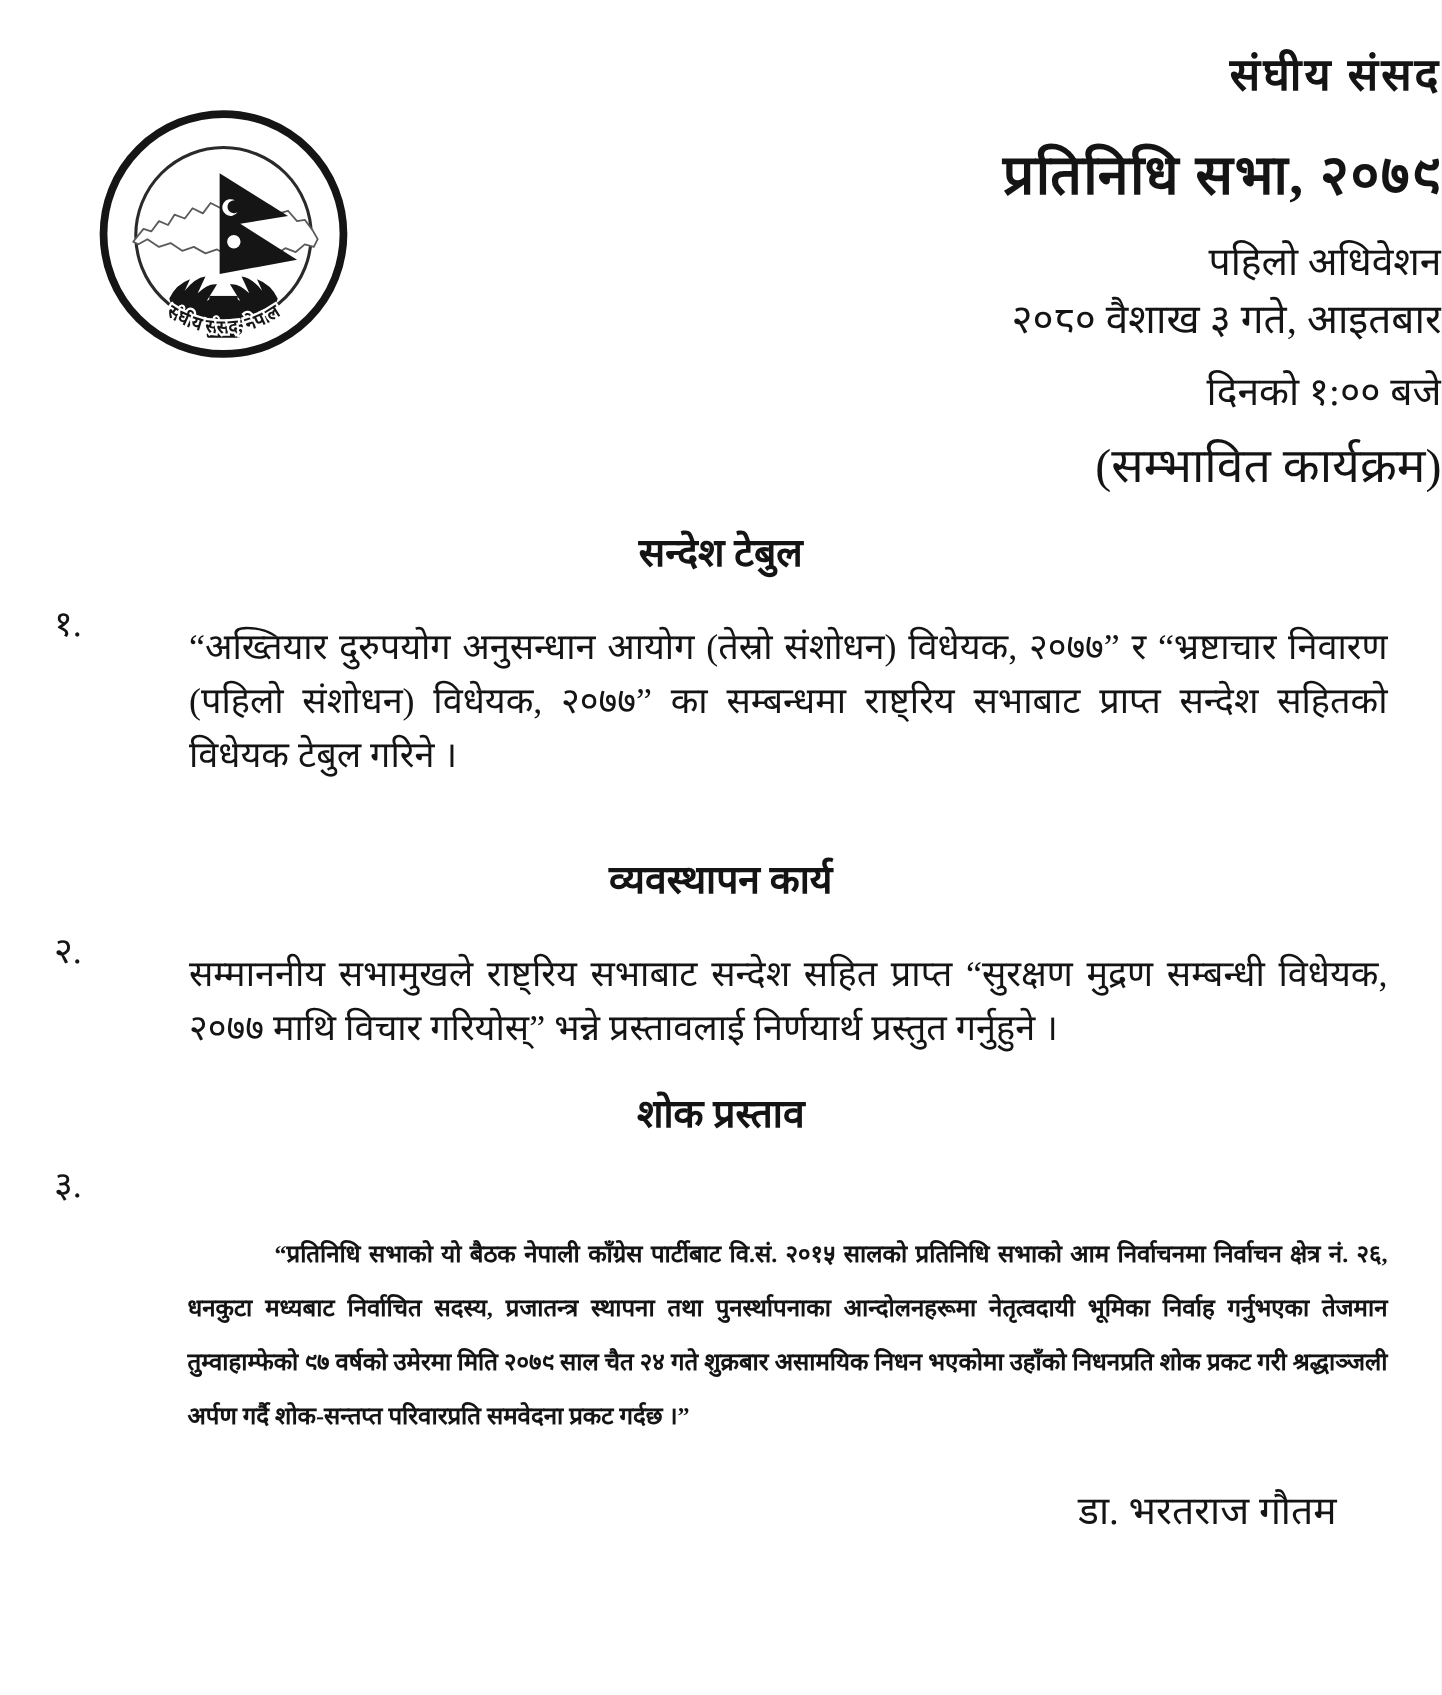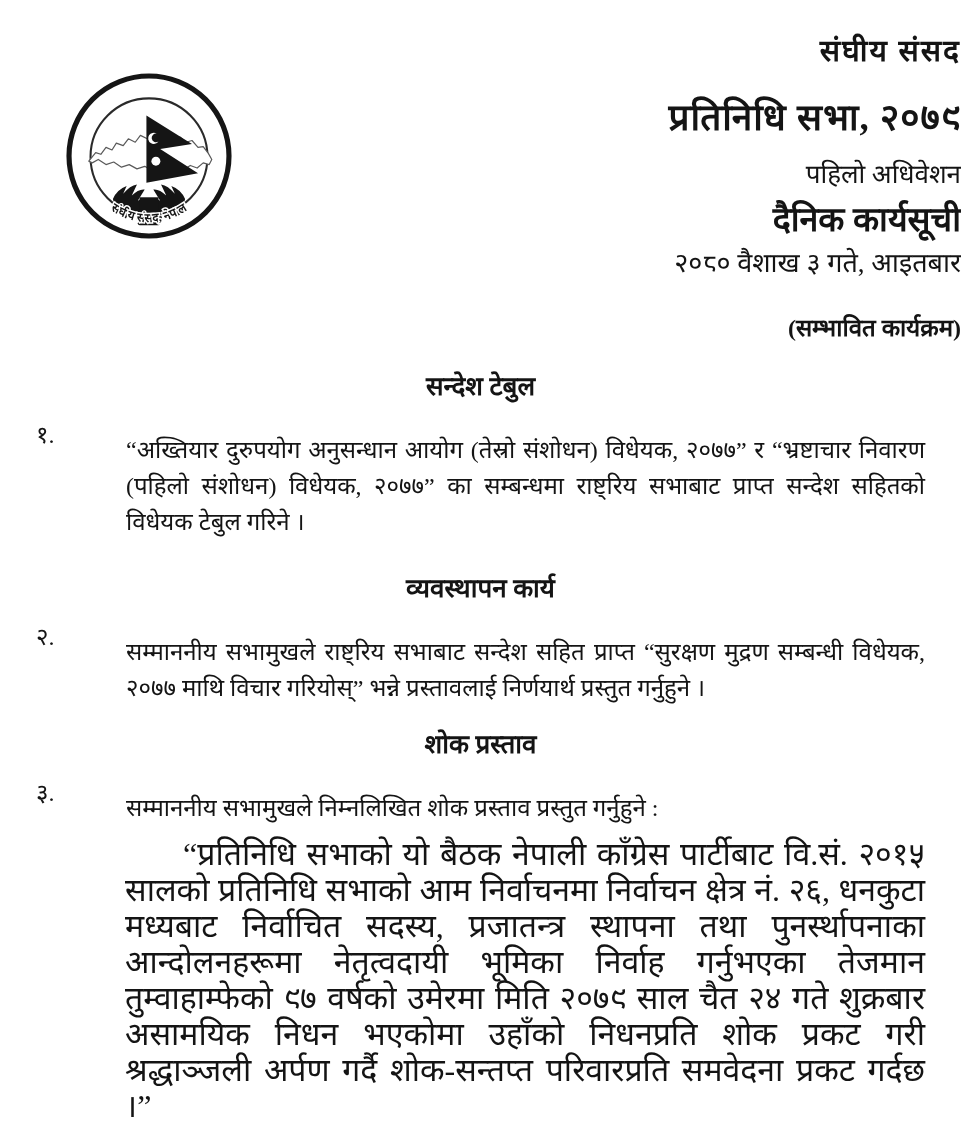--- a/index.html
+++ b/index.html
@@ -21,21 +21,21 @@
   .seal svg { width:100%; height:100%; }
   
   .header { text-align:right; padding-top:32px; }
   .h-org      { font-size:30px; line-height:38px; font-weight:600; letter-spacing:2px; }
   .h-title    { font-size:37px; line-height:46px; font-weight:bold; margin-top:25px; letter-spacing:1px; }
   .h-session  { font-size:26px; line-height:32px; margin-top:18px; }
   .h-meeting  { font-size:26px; line-height:32px; margin-top:4px; }
   .h-doctitle { font-size:34px; line-height:42px; font-weight:bold; margin-top:8px; }
   .h-date     { font-size:27px; line-height:33px; margin-top:6px; }
   .h-time     { font-size:26px; line-height:32px; margin-top:16px; }
-  .h-program  { font-size:24px; line-height:40px; font-weight:bold; margin-top:28px; }
+  .h-program  { font-size:32px; line-height:40px; font-weight:normal; margin-top:12px; }
   
   .section-heading {
     text-align:center; font-weight:bold;
     font-size:26px; line-height:33px;
     margin-top:22px;
   }
   .agenda-item {
     display:flex;
     padding:0 36px;
     margin-top:14px;
@@ -45,23 +45,24 @@
     flex:0 0 90px;
     text-align:left;
   }
   .agenda-item .txt {
     flex:1;
     text-align:justify;
     margin-top:15px;
   }
   .condolence-quote {
     margin:10px 36px 0 125px;
-    font-size:32px; line-height:36px;
+    font-size:16px; line-height:36px;
     text-align:justify;
     text-indent:58px;
+    font-weight:bold;
   }
   
   .signature {
     margin-top:26px;
     padding-right:70px;
     text-align:right;
     font-size:26px; line-height:38px;
   }
 </style>
 </head>
@@ -104,41 +105,40 @@
       <text font-size="14" font-weight="bold" fill="#151515" stroke="#ffffff" stroke-width="3.5" paint-order="stroke" text-anchor="middle" font-family="Liberation Serif, DejaVu Serif, serif">
         <textPath href="#sealTextArc" startOffset="50%">संघीय संसद, नेपाल</textPath>
       </text>
     </svg>
   </div>
 
   <div class="header">
     <div class="h-org">संघीय संसद</div>
     <div class="h-title">प्रतिनिधि सभा, २०७९</div>
     <div class="h-session">पहिलो अधिवेशन</div>
-    <div class="h-doctitle">दैनिक कार्यसूची</div>
     <div class="h-date">२०८० वैशाख ३ गते, आइतबार</div>
+    <div class="h-time">दिनको १:०० बजे</div>
     <div class="h-program">(सम्भावित कार्यक्रम)</div>
   </div>
 
   <div class="section-heading">सन्देश टेबुल</div>
   <div class="agenda-item">
     <div class="num">१.</div>
     <div class="txt">“अख्तियार दुरुपयोग अनुसन्धान आयोग (तेस्रो संशोधन) विधेयक, २०७७” र “भ्रष्टाचार निवारण (पहिलो संशोधन) विधेयक, २०७७” का सम्बन्धमा राष्ट्रिय सभाबाट प्राप्त सन्देश सहितको विधेयक टेबुल गरिने ।</div>
   </div>
 
-  <div class="section-heading" style="margin-top:32px;">व्यवस्थापन कार्य</div>
+  <div class="section-heading" style="margin-top:48px;">व्यवस्थापन कार्य</div>
   <div class="agenda-item">
     <div class="num">२.</div>
     <div class="txt">सम्माननीय सभामुखले राष्ट्रिय सभाबाट सन्देश सहित प्राप्त “सुरक्षण मुद्रण सम्बन्धी विधेयक, २०७७ माथि विचार गरियोस्” भन्ने प्रस्तावलाई निर्णयार्थ प्रस्तुत गर्नुहुने ।</div>
   </div>
 
   <div class="section-heading" style="">शोक प्रस्ताव</div>
   <div class="agenda-item">
     <div class="num">३.</div>
-    <div class="txt">सम्माननीय सभामुखले निम्नलिखित शोक प्रस्ताव प्रस्तुत गर्नुहुने :</div>
   </div>
   <div class="condolence-quote">“प्रतिनिधि सभाको यो बैठक नेपाली काँग्रेस पार्टीबाट वि.सं. २०१५ सालको प्रतिनिधि सभाको आम निर्वाचनमा निर्वाचन क्षेत्र नं. २६, धनकुटा मध्यबाट निर्वाचित सदस्य, प्रजातन्त्र स्थापना तथा पुनर्स्थापनाका आन्दोलनहरूमा नेतृत्वदायी भूमिका निर्वाह गर्नुभएका तेजमान तुम्वाहाम्फेको ९७ वर्षको उमेरमा मिति २०७९ साल चैत २४ गते शुक्रबार असामयिक निधन भएकोमा उहाँको निधनप्रति शोक प्रकट गरी श्रद्धाञ्जली अर्पण गर्दै शोक-सन्तप्त परिवारप्रति समवेदना प्रकट गर्दछ ।”</div>
 
   <div class="signature">
     <div>डा. भरतराज गौतम</div>
 
   </div>
 
 </div>
 

